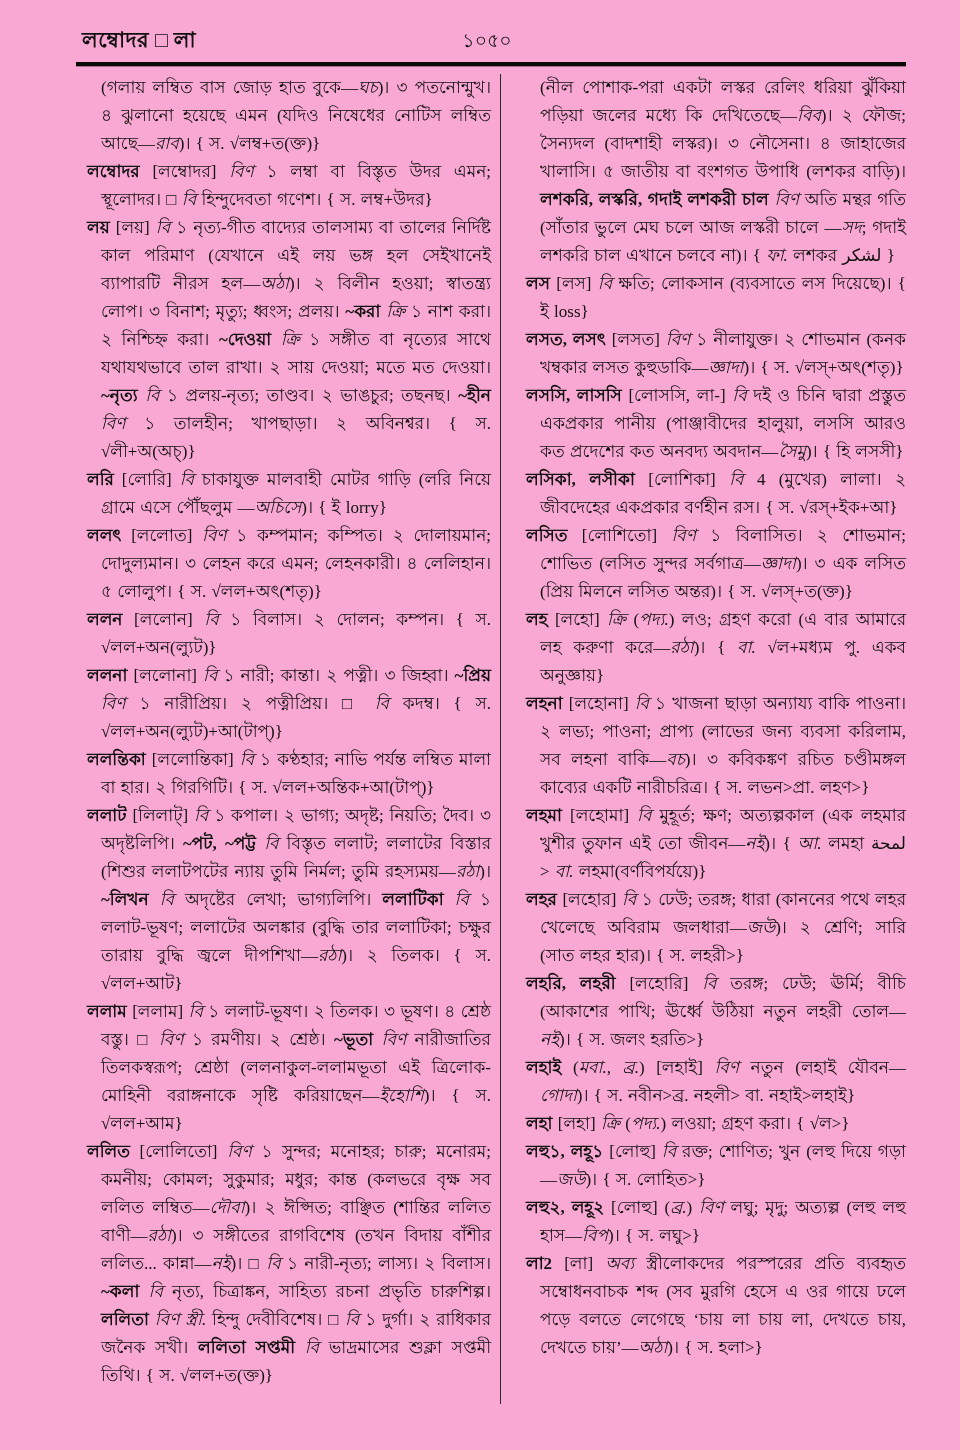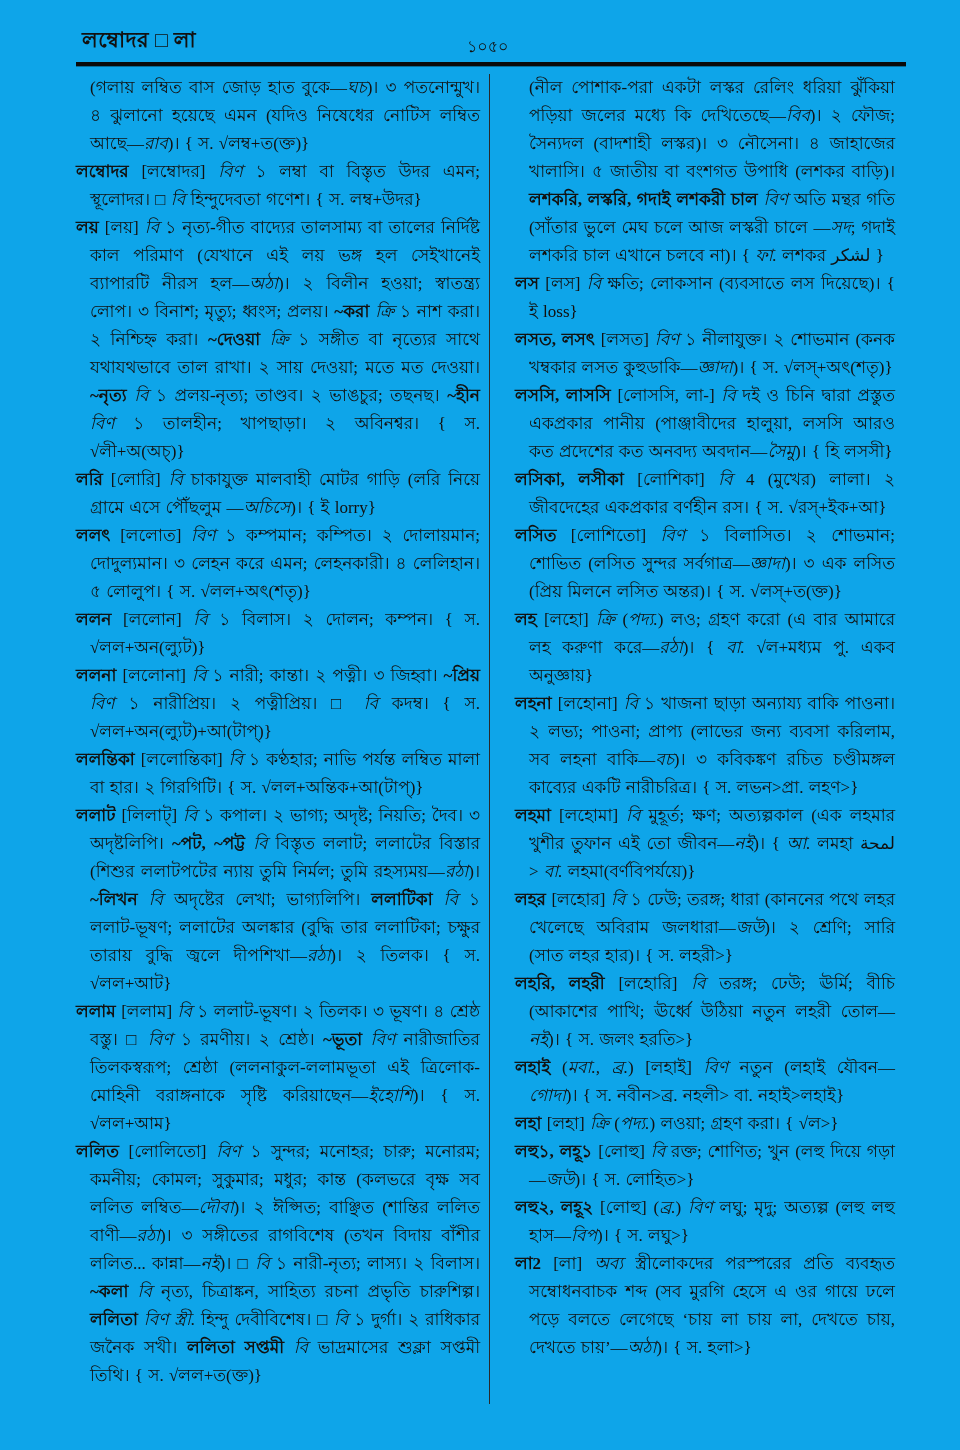--- a/index.html
+++ b/index.html
@@ -1,20 +1,20 @@
 <!DOCTYPE html>
 <html lang="bn"><head>
 <meta charset="utf-8">
 <style>
   html, body { margin: 0; padding: 0; }
   .page {
     position: relative;
     width: 960px;
     height: 1450px;
-    background: #0ea5e9;
+    background: #f9a8d4;
     color: #121110;
     font-family: "Liberation Serif", "DejaVu Sans", serif;
     overflow: hidden;
     box-sizing: border-box;
   }
   .inner {
     margin-left: 76px;
     margin-right: 54px;
     padding-top: 24px;
   }
@@ -27,32 +27,33 @@
     left: 6px;
     top: 0;
     font-weight: bold;
     font-size: 21px;
     letter-spacing: 0.5px;
   }
   .page-number {
     position: absolute;
     left: 50%;
     transform: translateX(-58%);
-    top: 10px;
-    font-size: 16px;
+    top: 2px;
+    font-size: 19px;
   }
   .header-rule {
     height: 4px;
     background: #0a0a0a;
     margin-top: 4px;
     box-shadow: 0 1px 0 rgba(0,0,0,0.35);
   }
   .columns {
     display: flex;
     margin-top: 8px;
+    justify-content: flex-end;
   }
   .col { box-sizing: border-box; }
   .col-1 { width: 412px; padding-right: 8px; }
   .col-divider {
     width: 1px;
     background: #2a2a2a;
     margin: 0 1px;
     min-height: 1330px;
   }
   .col-2 { width: 404px; padding-left: 24px; }

